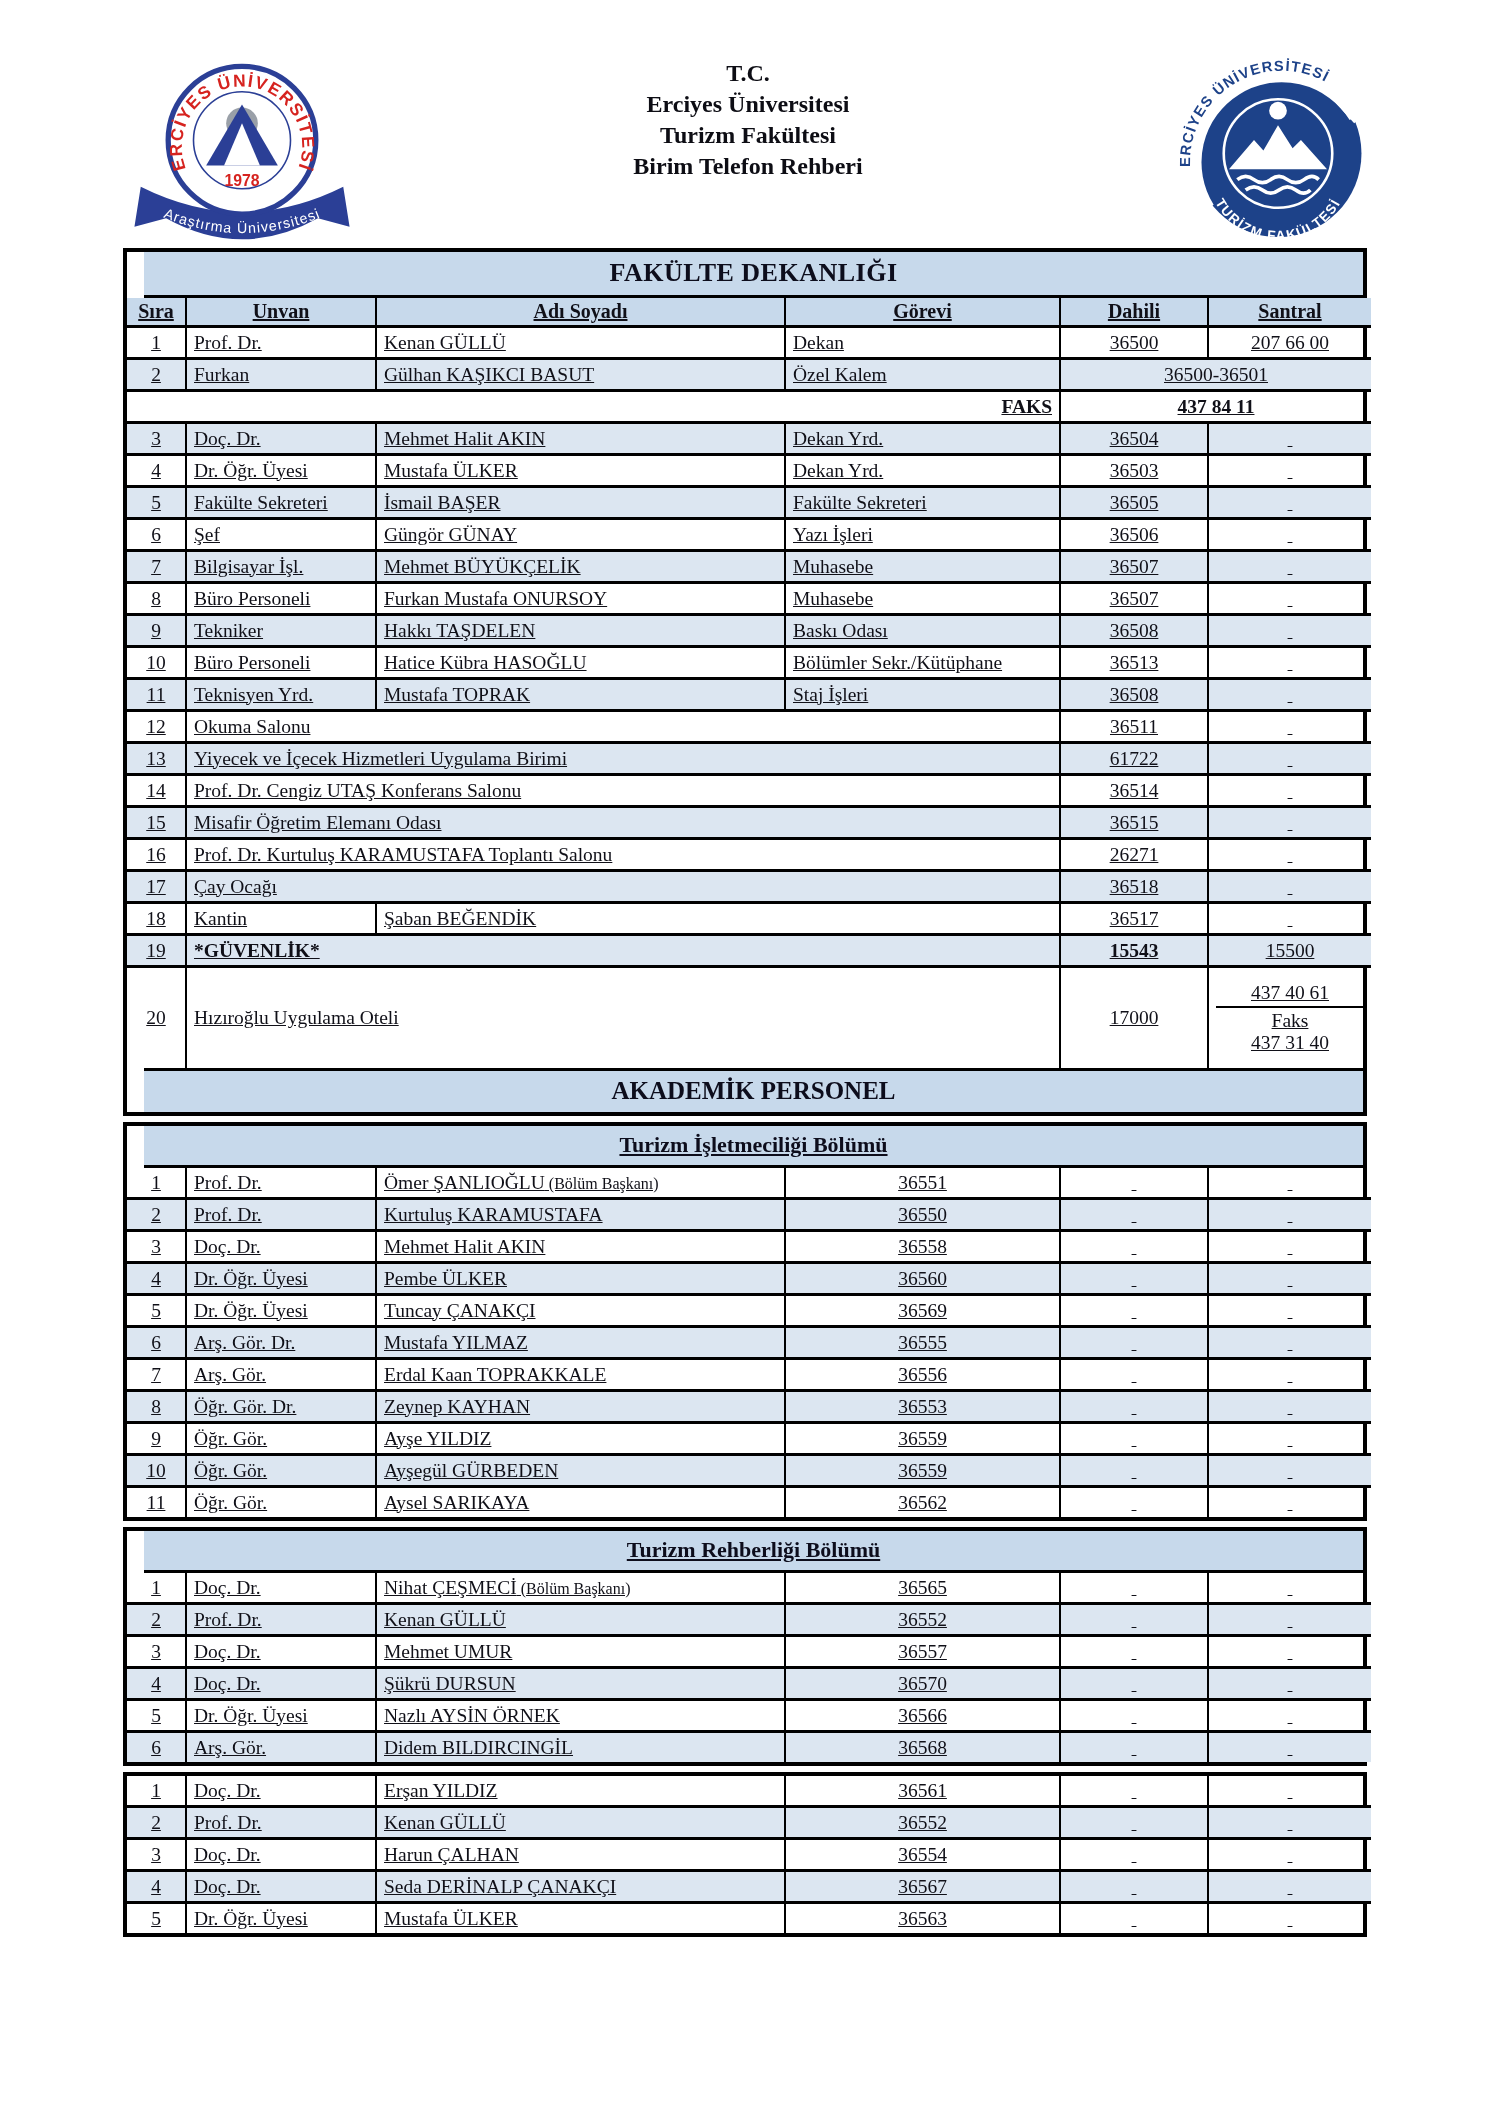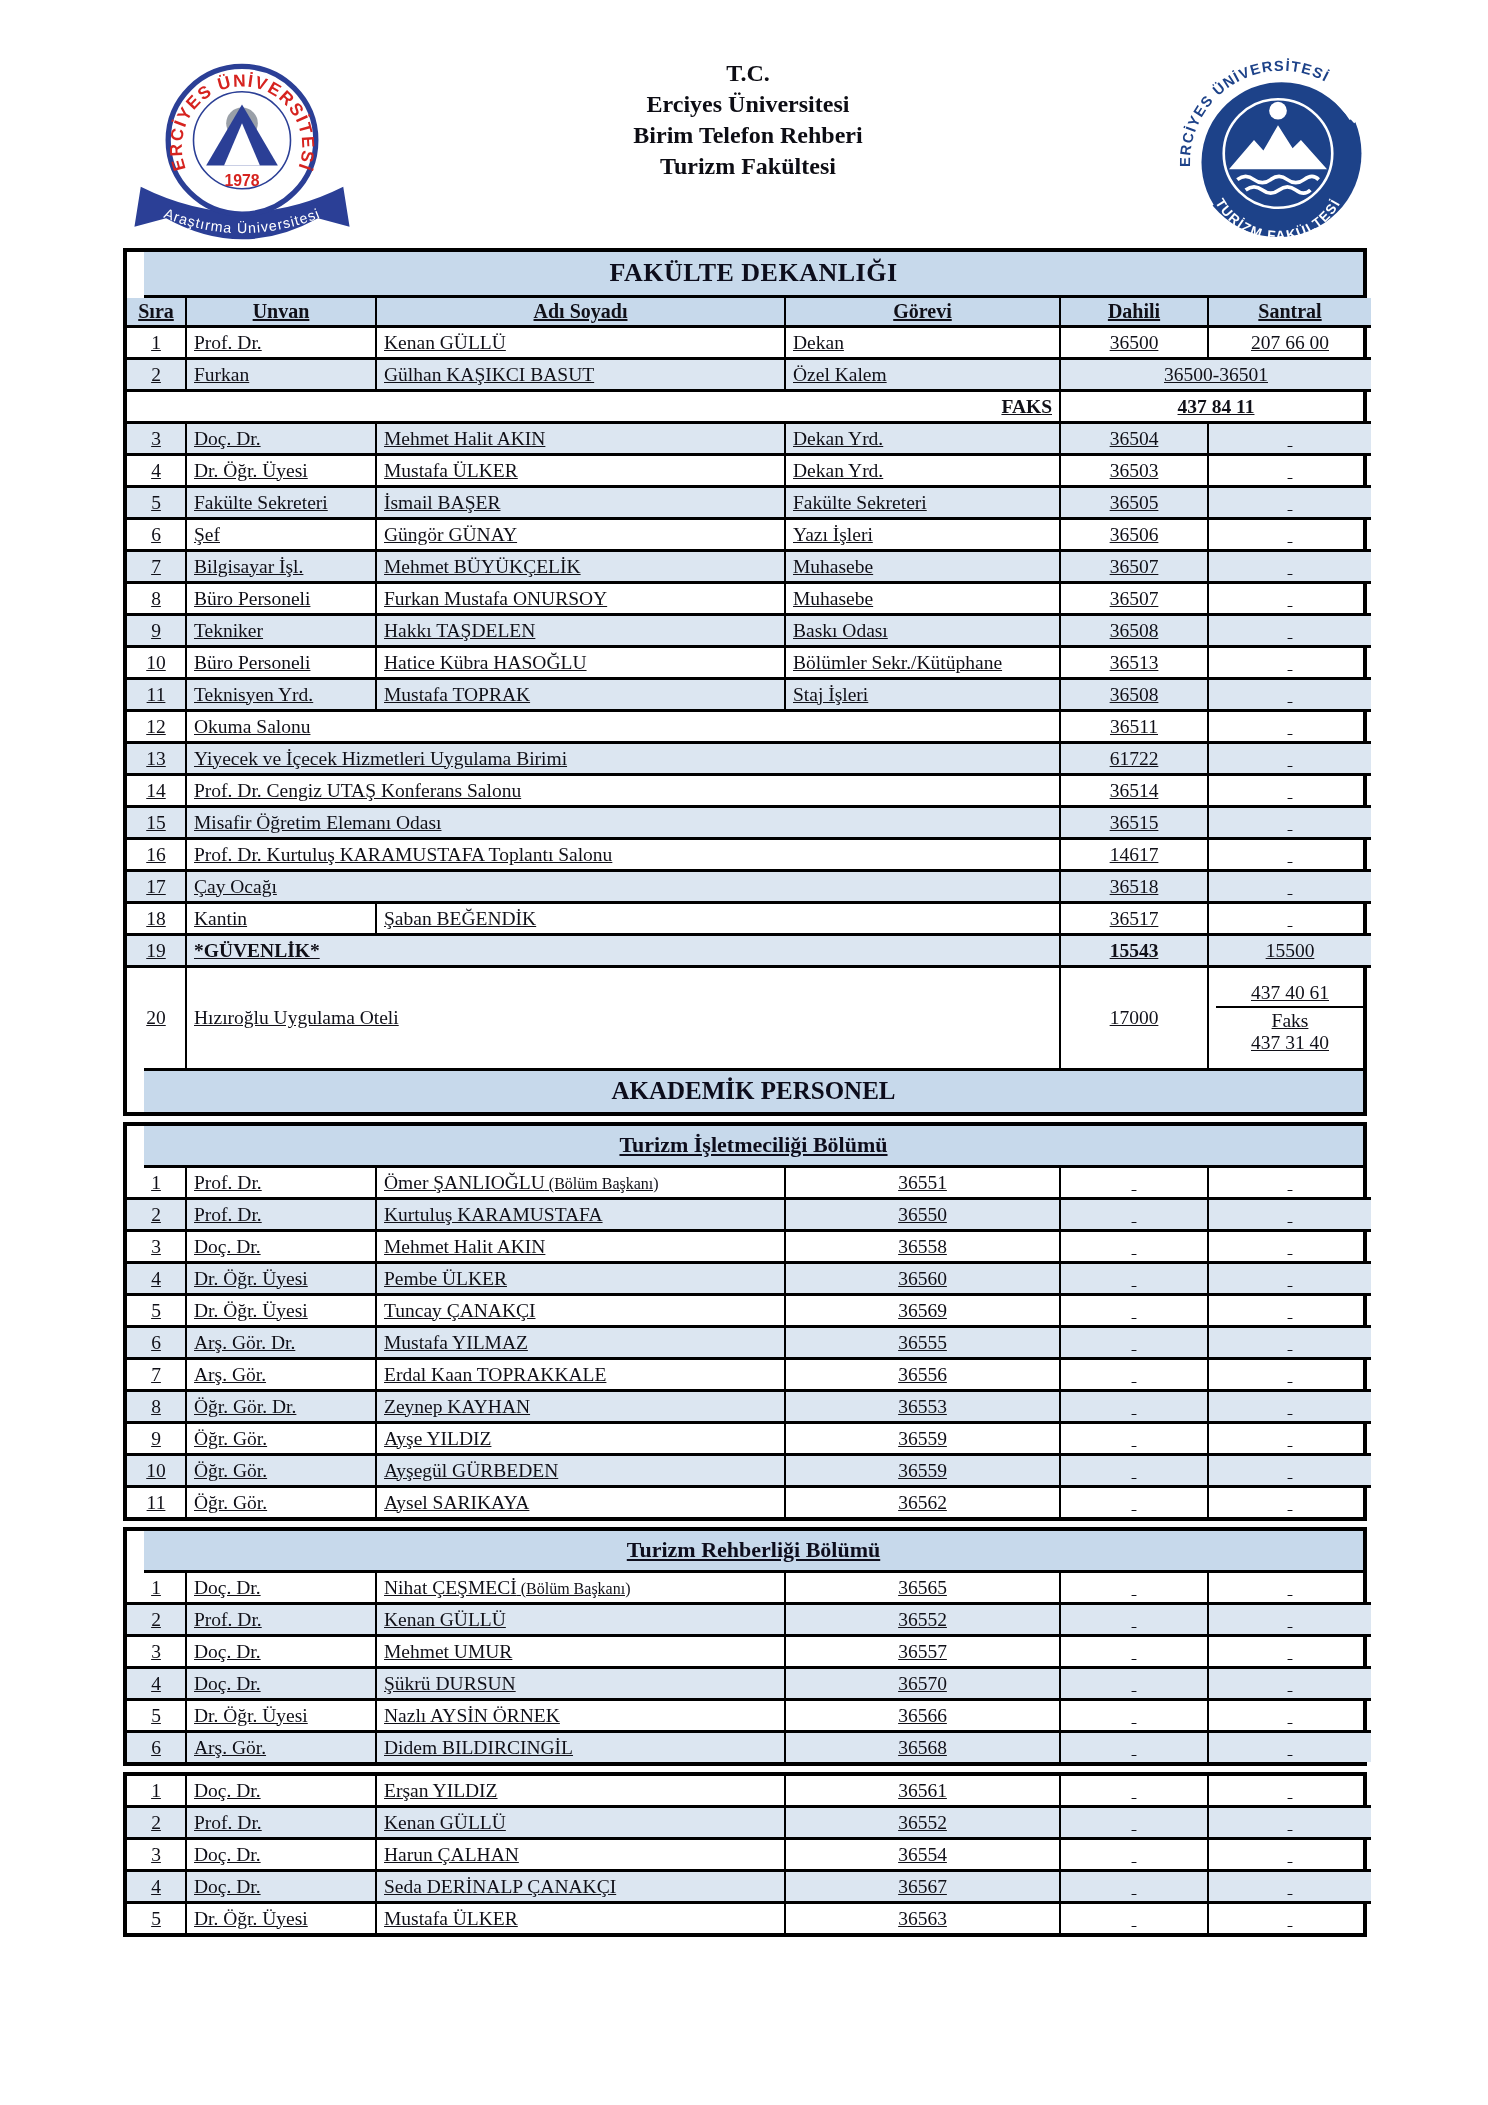--- a/index.html
+++ b/index.html
@@ -66,22 +66,22 @@
     <path d="M110 60 L127 100 L93 100 Z" fill="#ffffff"></path>
     <text x="110" y="119" font-size="15" font-weight="bold" fill="#d6231f" text-anchor="middle">1978</text>
     <text font-size="13.5" fill="#ffffff" letter-spacing="1">
       <textPath href="#ribbonArc" startOffset="50%" text-anchor="middle">Araştırma Üniversitesi</textPath>
     </text>
   </svg>
 
   <div class="titles">
     <div>T.C.</div>
     <div>Erciyes Üniversitesi</div>
+    <div>Turizm Fakültesi</div>
     <div>Birim Telefon Rehberi</div>
-    <div>Turizm Fakültesi</div>
   </div>
 
   <svg class="logo-right" viewBox="0 0 230 185" font-family="Liberation Sans, sans-serif">
     <defs>
       <path id="arcTopR" d="M 44 148 A 72 72 0 1 1 193 55"></path>
       <path id="arcBotR" d="M 50 128 A 68 68 0 0 0 180 128"></path>
     </defs>
     <circle cx="115" cy="93" r="80" fill="#1d4289"></circle>
     <polygon points="182,30 208,48 188,64 170,44" fill="#ffffff"></polygon>
     <polygon points="30,140 8,122 28,106 46,128" fill="#ffffff"></polygon>
@@ -234,21 +234,21 @@
             </tr>
             <tr class="shade">
               <td class="ac">15</td>
               <td colspan="3" class="al">Misafir Öğretim Elemanı Odası</td>
               <td class="ac">36515</td>
               <td class="ac">&nbsp;</td>
             </tr>
             <tr>
               <td class="ac">16</td>
               <td colspan="3" class="al">Prof. Dr. Kurtuluş KARAMUSTAFA Toplantı Salonu</td>
-              <td class="ac">14617</td>
+              <td class="ac">26271</td>
               <td class="ac">&nbsp;</td>
             </tr>
             <tr class="shade">
               <td class="ac">17</td>
               <td colspan="3" class="al">Çay Ocağı</td>
               <td class="ac">36518</td>
               <td class="ac">&nbsp;</td>
             </tr>
             <tr>
               <td class="ac">18</td>

